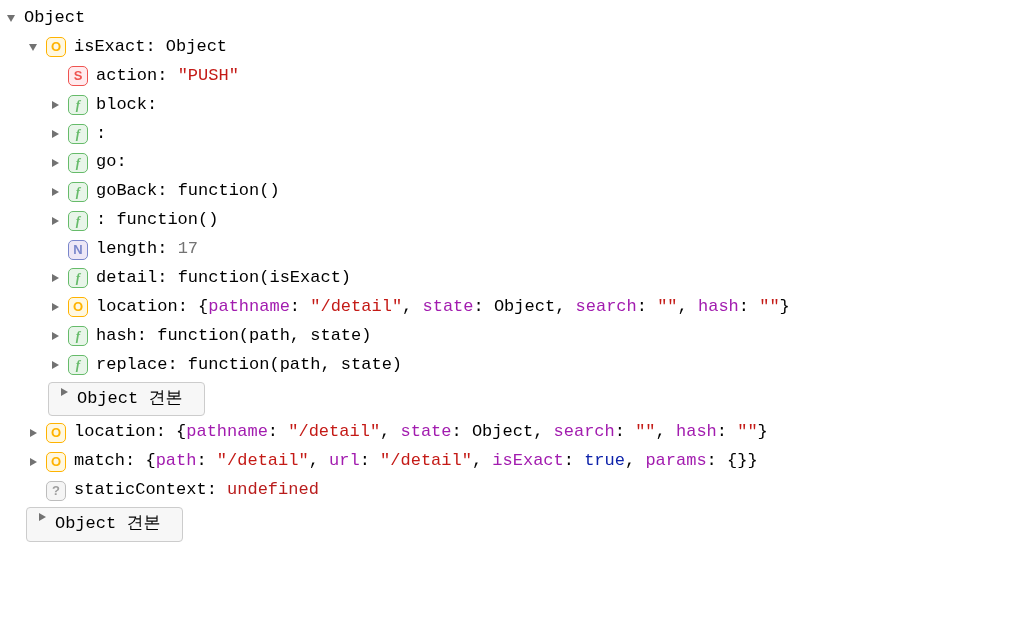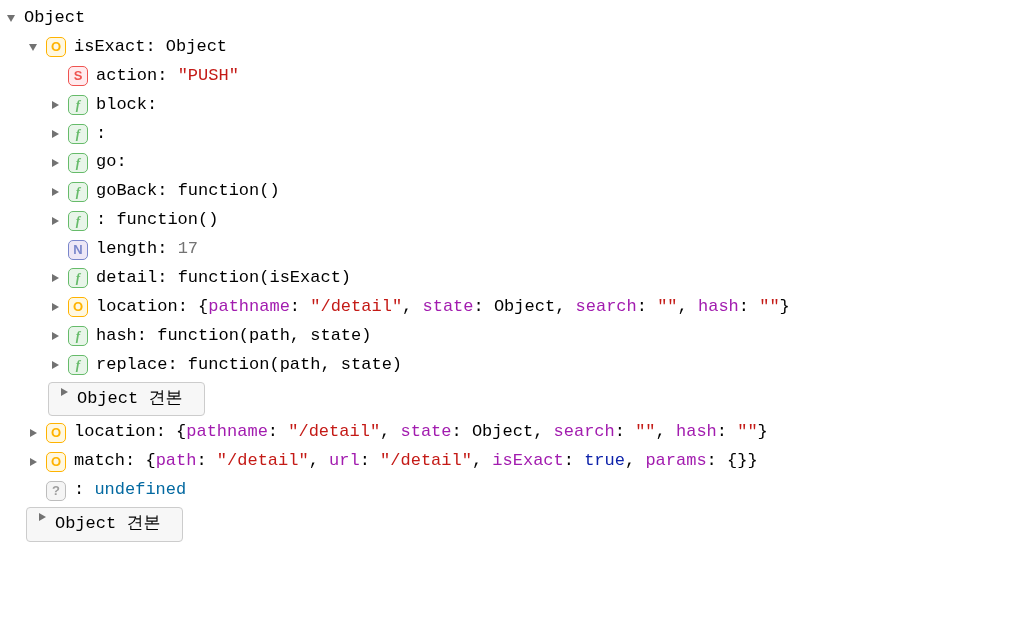--- a/index.html
+++ b/index.html
@@ -46,21 +46,21 @@
     box-sizing: border-box;
   }
   .badge-o { background: #fff8e1; border: 1.5px solid #ffb300; color: #ffb300; }
   .badge-s { background: #ffebee; border: 1.5px solid #ef5350; color: #ef5350; }
   .badge-f { background: #e8f5e9; border: 1.5px solid #66bb6a; color: #66bb6a; font-style: italic; font-family: Georgia, serif; font-weight: 700; }
   .badge-n { background: #ede7f6; border: 1.5px solid #7986cb; color: #7986cb; }
   .badge-q { background: #f5f5f5; border: 1.5px solid #bdbdbd; color: #9e9e9e; }
   .key { color: #000; }
   .val-str { color: #c41a16; }
   .val-num { color: #737373; font-family: Liberation Mono, monospace; }
-  .val-undef { color: #0369a1; }
+  .val-undef { color: #b91c1c; }
   .val-bool { color: #0d22aa; }
   .kw { color: #a21caf; }
   .obj-lit { color: #000; }
   .proto-btn {
     display: inline-flex;
     align-items: flex-start;
     border: 1px solid #ccc;
     border-radius: 4px;
     background: #f7f7f7;
     padding: 2px 22px 2px 8px;
@@ -321,20 +321,21 @@
   <span class="kw">params</span>
     <span>:&nbsp;</span>
     <span class="obj-lit">{}</span>
   <span>}</span>
 </div>
 
 <div class="row">
   <span class="pad"></span>
   <span class="tri"></span>
   <span class="badge badge-q">?</span>
+  <span class="key">staticContext</span>
     <span>:&nbsp;</span>
   <span class="val-undef">undefined</span>
 </div>
 
 <div class="row">
   <span class="pad"></span>
   <span class="proto-btn">
     <span class="tri">
       <svg width="10" height="10" viewBox="0 0 10 10">
           <path d="M2 1 L9 5 L2 9 Z" fill="#727272"></path>

